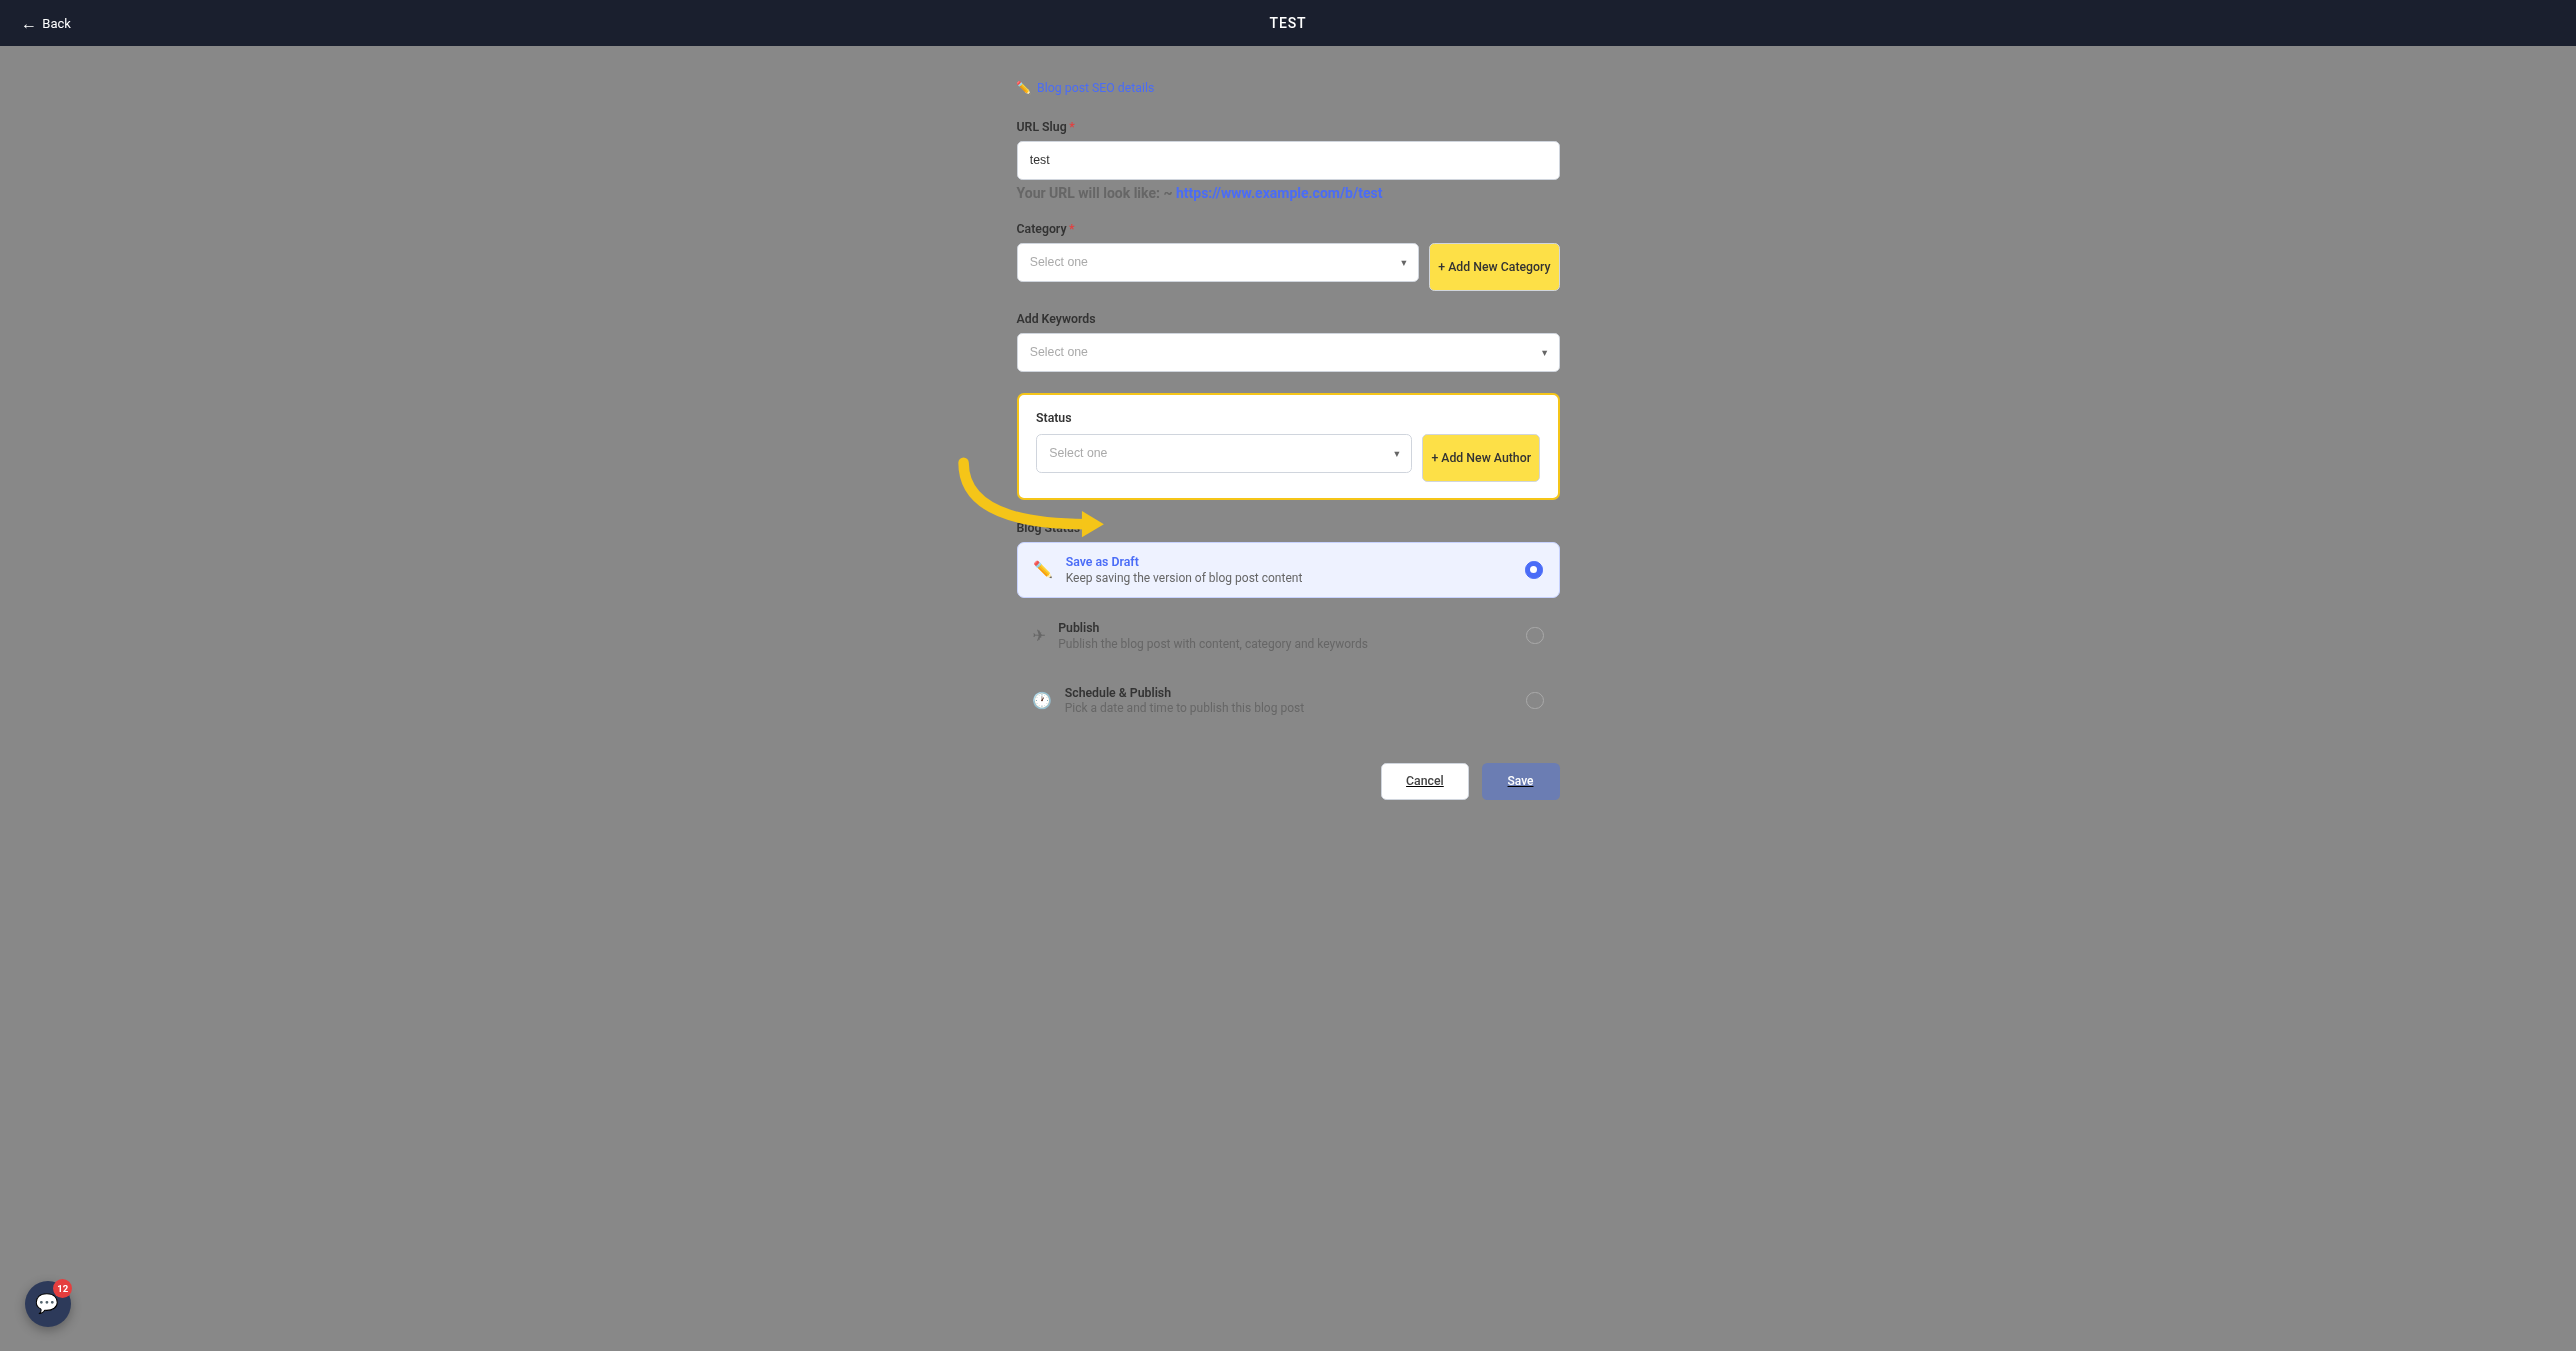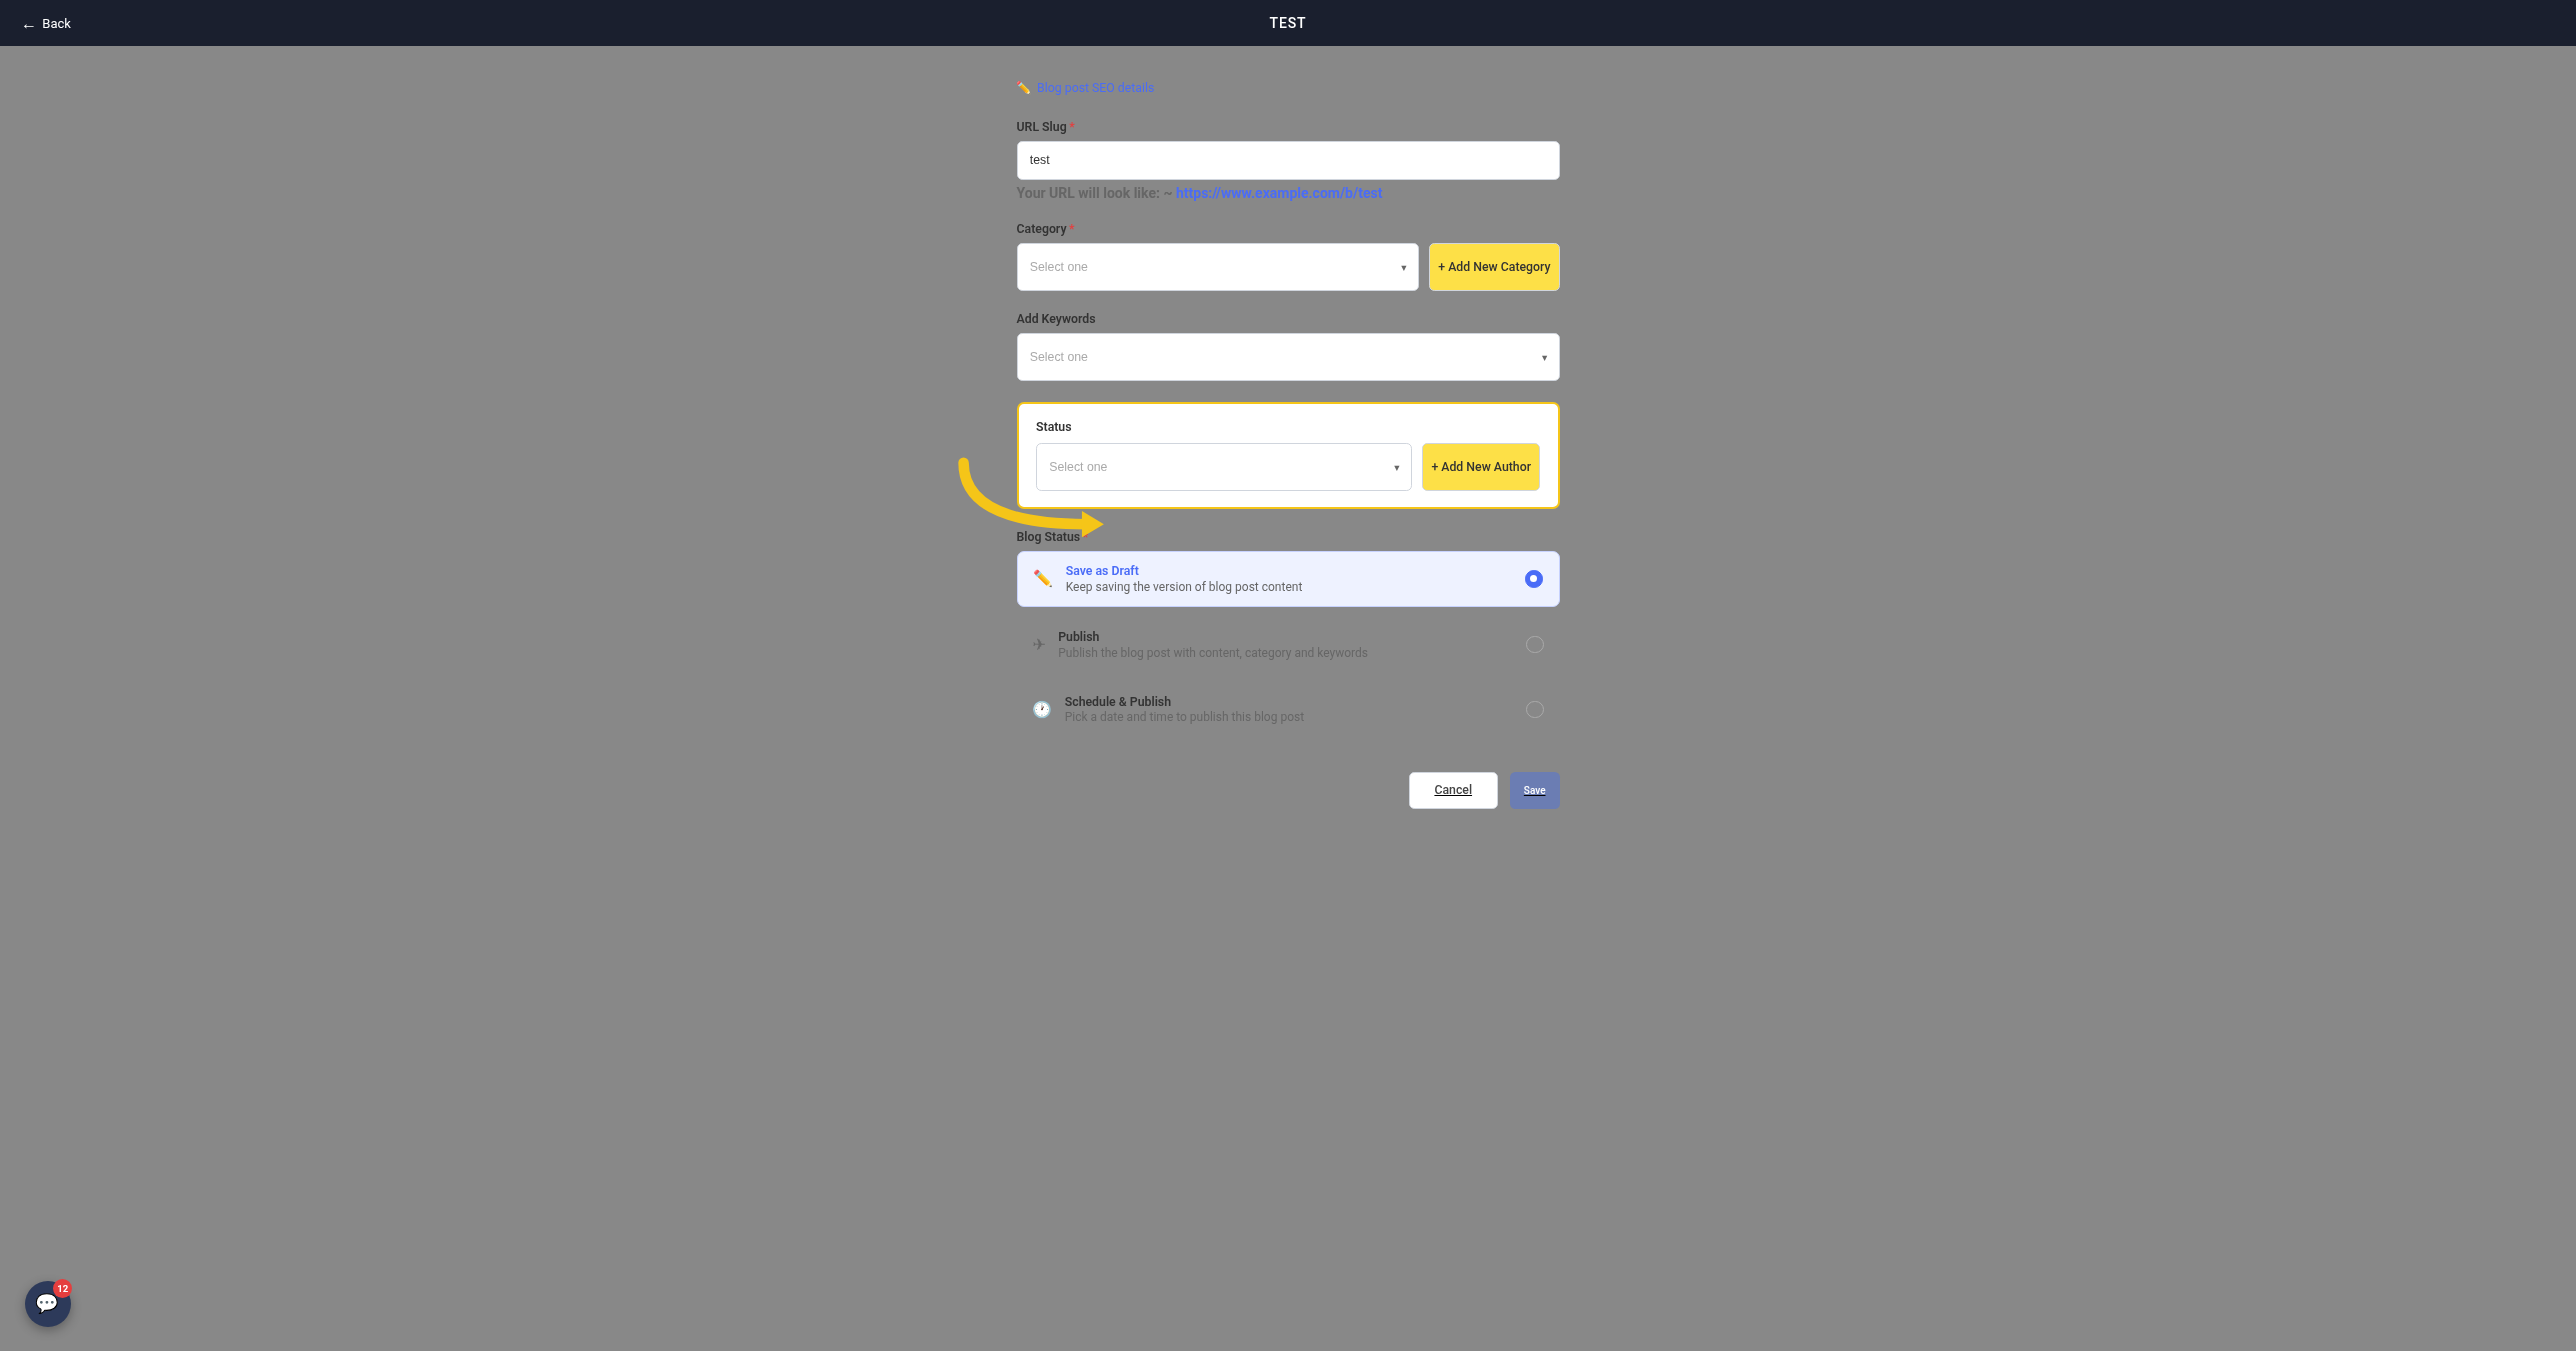--- a/index.html
+++ b/index.html
@@ -129,21 +129,21 @@
     }
     .field-row .select-wrapper {
       flex: 1;
     }
 
     .select-wrapper {
       position: relative;
     }
     .select-input {
       width: 100%;
-      height: 48px;
+      height: 39px;
       border: 0.9px solid #d0d5dd;
       border-radius: 5.3px;
       padding: 0 35px 0 12.3px;
       font-size: 12.3px;
       color: #aaa;
       background: #ffffff;
       appearance: none;
       cursor: pointer;
       outline: none;
     }
@@ -270,25 +270,25 @@
       border-radius: 5.3px;
       background: #ffffff;
       font-size: 12.3px;
       font-weight: 500;
       color: #444;
       cursor: pointer;
       font-family: inherit;
     }
     .save-btn {
       height: 37px;
-      padding: 0 14px;
+      padding: 0 26px;
       border: none;
       border-radius: 5.3px;
       background: #6b7db3;
-      font-size: 10px;
+      font-size: 12px;
       font-weight: 500;
       color: #ffffff;
       cursor: pointer;
       font-family: inherit;
     }
 
     
     .arrow-annotation {
       position: absolute;
       left: calc(50% - 342px);

